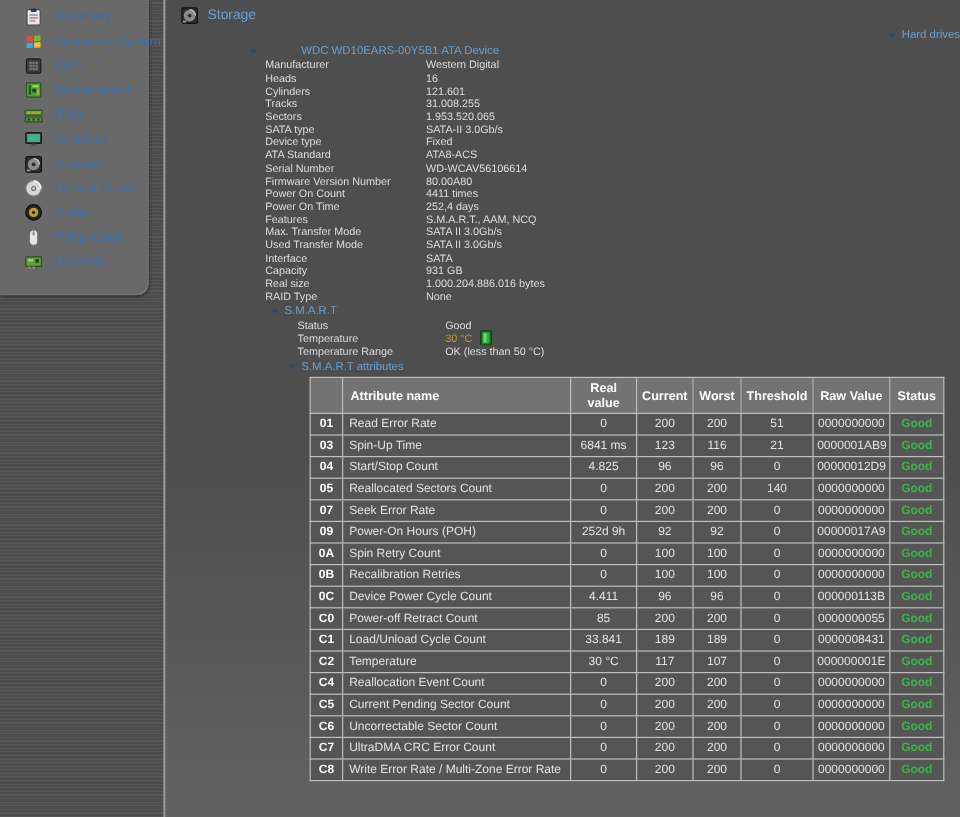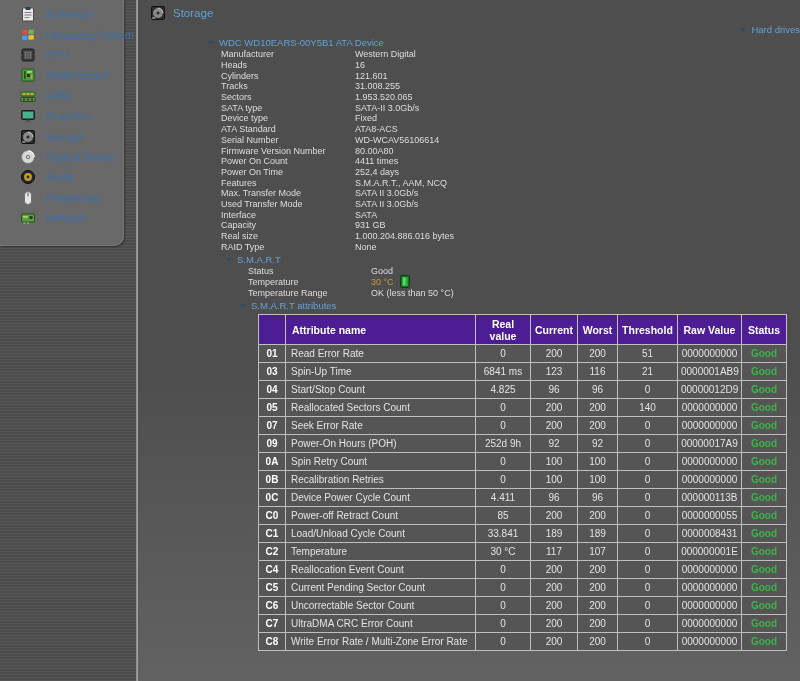--- a/index.html
+++ b/index.html
@@ -42,41 +42,41 @@
   .section-header a { margin-left:7px; font-size:11.5px; color:#64a1d5; text-decoration:none; }
 
   .node { display:flex; align-items:center; height:13px; font-size:9.5px; }
   .node a { color:#64a1d5; text-decoration:none; cursor:pointer; }
   .arrow {
     display:inline-block; width:0; height:0; margin-right:5px;
     border-left:3.5px solid transparent; border-right:3.5px solid transparent;
     border-top:4.5px solid #2d4b66;
   }
   .node.lvl-group  { margin-left:38px; margin-top:2px;justify-content:flex-end; }
-  .node.lvl-device { margin-left:70px; }
+  .node.lvl-device { margin-left:70px;gap:32px; }
   .node.lvl-smart  { margin-left:88px; margin-top:1px; }
   .node.lvl-attrs  { margin-left:102px; margin-top:1px; }
 
   .props { margin-left:83px; margin-top:0px; }
   .prop-row { display:flex; align-items:center; height:10.7px; font-size:9px; }
   .prop-row .prop-label { width:134px; flex:0 0 134px; color:#dedede; white-space:nowrap; }
   .prop-row .prop-value { color:#dedede; white-space:nowrap; display:flex; align-items:center; }
   .props.smart { margin-left:110px; }
   .props.smart .prop-label { width:123px; flex:0 0 123px; }
   .prop-value.temp { color:#c59b3c; }
   .temp-icon { display:inline-block; margin-left:6px; }
 
   
   table.smart-table {
     margin:2px 0 0 120px; border-collapse:collapse; table-layout:fixed; width:528px;
     font-size:10px; background:#555555;
   }
   .smart-table th, .smart-table td { border:1px solid #bfbfbf; overflow:hidden; }
   .smart-table th {
-    background:#4c1d95; color:#ffffff; font-weight:bold; font-size:10.5px;
+    background:#737373; color:#ffffff; font-weight:bold; font-size:10.5px;
     height:30px; text-align:center; padding:1px 2px; line-height:1.15;
   }
   .smart-table th.h-name { text-align:left; padding-left:6px; }
   .smart-table td { height:18px; padding:0 3px; color:#e3e3e3; white-space:nowrap; }
   .smart-table td.c-id { text-align:center; font-weight:bold; color:#ffffff; }
   .smart-table td.c-name { padding-left:5px; }
   .smart-table td.c-num { text-align:center; }
   .smart-table td.c-status { text-align:center; font-weight:bold; color:#3cb44a; }
 </style>
 </head>

